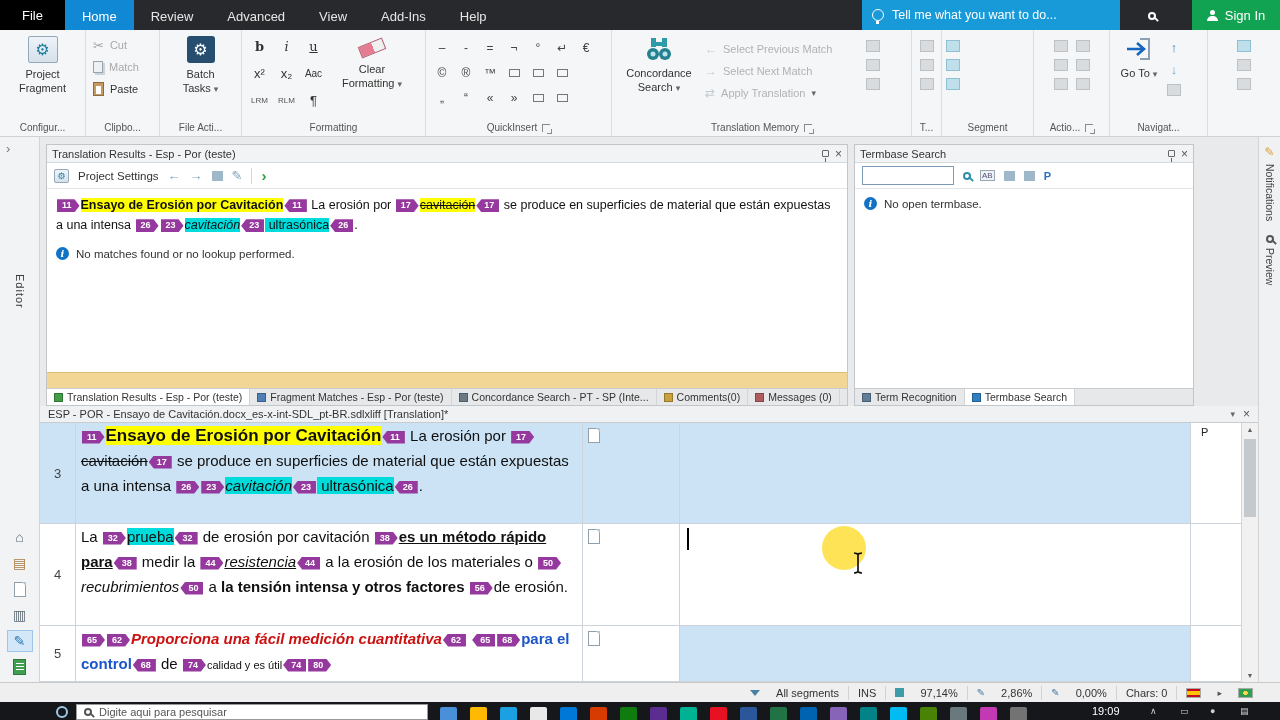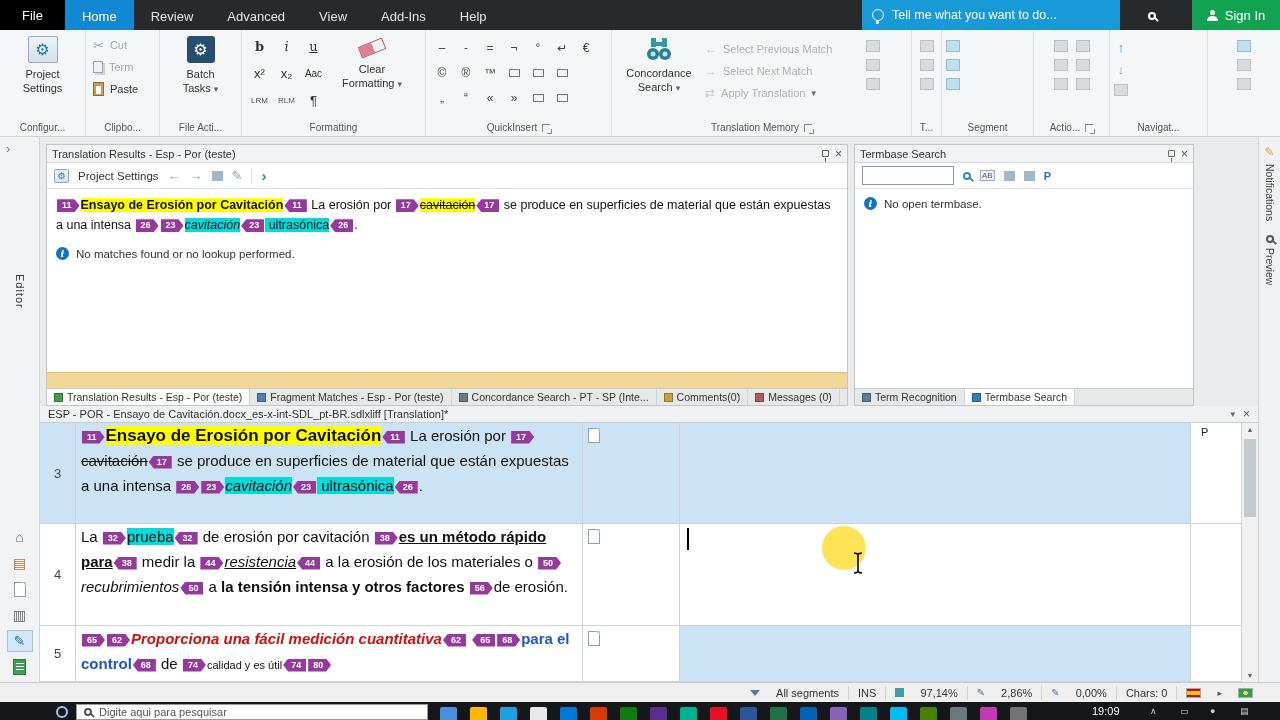--- a/index.html
+++ b/index.html
@@ -186,35 +186,35 @@
       <span>Sign In</span>
     </div>
   </div>
 
   <div id="ribbon">
     <div class="rgroup" style="width:86px">
       <div class="rbody" style="justify-content:center">
         <div class="bigbtn">
           <div class="bicon ps-icon">⚙</div>
           <div>Project</div>
-          <div>Settings</div>
+          <div>Fragment</div>
         </div>
       </div>
       <div class="rlabel">Configur...</div>
     </div>
 
     <div class="rgroup" style="width:74px">
       <div class="rbody" style="flex-direction:column;gap:0;">
         <div class="stackbtn disabled">
             <span class="cut-ic">✂</span>
             <span>Cut</span>
           </div>
         <div class="stackbtn disabled">
             <span class="copy-ic"></span>
-            <span>Term</span>
+            <span>Match</span>
           </div>
         <div class="stackbtn">
             <span class="paste-ic"></span>
             <span>Paste</span>
           </div>
       </div>
       <div class="rlabel">Clipbo...</div>
     </div>
 
     <div class="rgroup" style="width:82px">
@@ -374,20 +374,27 @@
         </div>
       </div>
       <div class="rlabel">
           <span>Actio...</span>
           <span class="launcher"></span>
         </div>
     </div>
 
     <div class="rgroup" style="width:98px">
       <div class="rbody">
+        <div class="bigbtn" style="width:50px">
+          <svg class="bicon" width="30" height="26" viewBox="0 0 30 26">
+            <path d="M16 3 h9 v20 h-9" stroke="#8aa0b4" stroke-width="2" fill="none"></path>
+            <path d="M3 13 h16 M13 7 l7 6 -7 6" stroke="#1565c0" stroke-width="2.6" fill="none"></path>
+          </svg>
+          <div><span>Go</span> <span>To</span> <span class="caret">▾</span></div>
+        </div>
         <div class="minicol">
           <span class="nav-arrow" style="color:#2a87c8">↑</span>
           <span class="nav-arrow" style="color:#7aa7c8">↓</span>
           <span class="mini"></span>
         </div>
       </div>
       <div class="rlabel">Navigat...</div>
     </div>
 
     <div class="rgroup fill">

